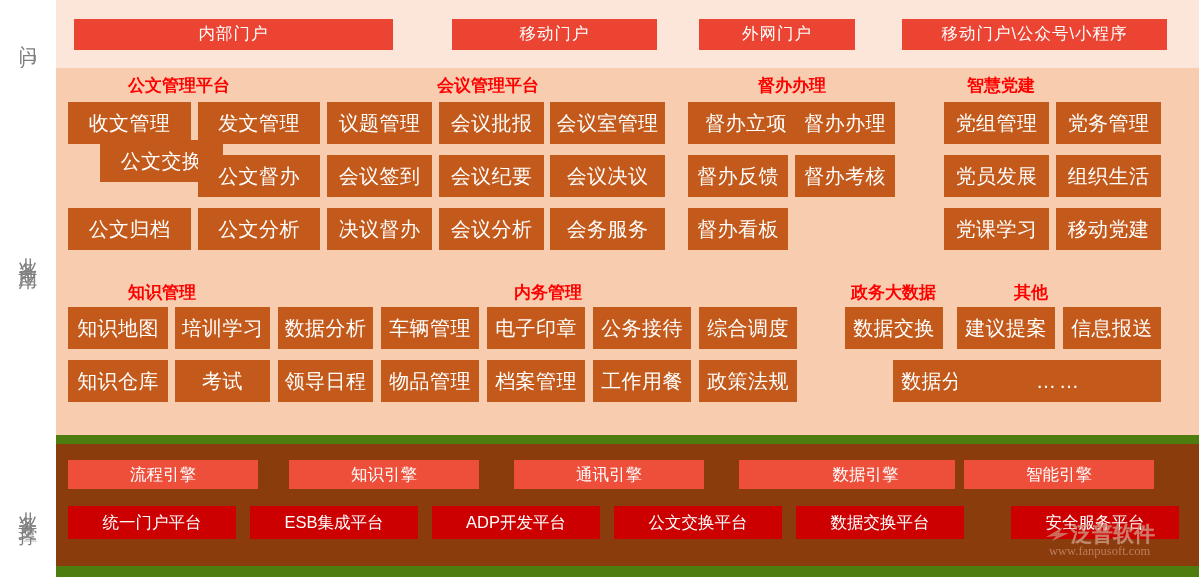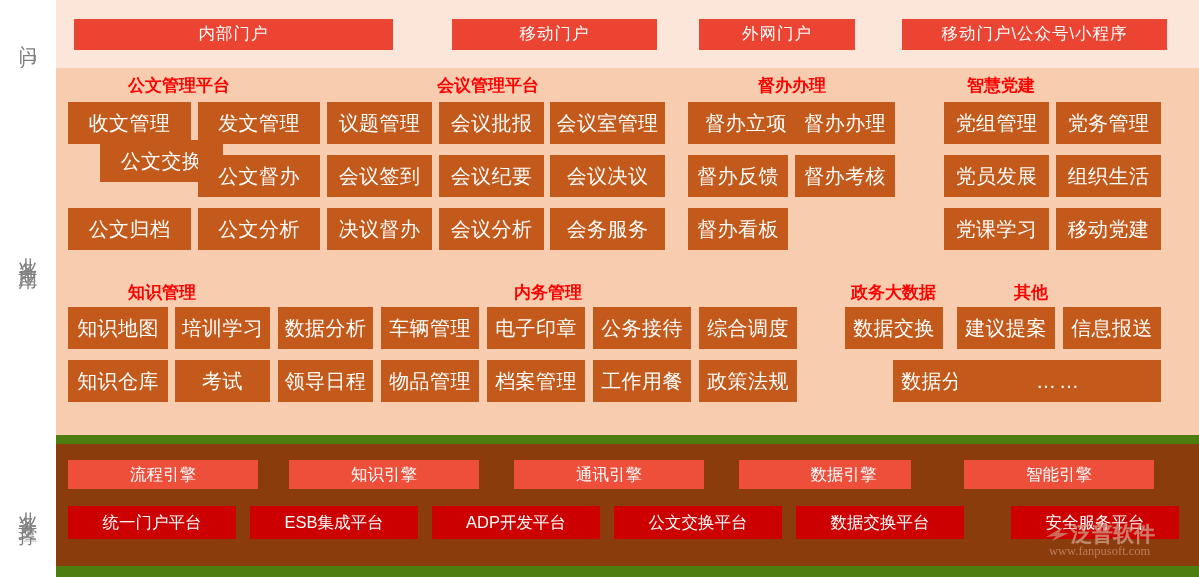--- a/index.html
+++ b/index.html
@@ -239,21 +239,21 @@
 
   <div class="band" id="band-support">
     <div class="band-label">
       <span>业务支撑</span>
     </div>
     <div class="band-body">
 
       <div class="eng-btn" style="left:12px;  top:16px; width:190px;">流程引擎</div>
       <div class="eng-btn" style="left:233px; top:16px; width:190px;">知识引擎</div>
       <div class="eng-btn" style="left:458px; top:16px; width:190px;">通讯引擎</div>
-      <div class="eng-btn" style="left:683px; top:16px; width:172px;padding-left:37px;">数据引擎</div>
+      <div class="eng-btn" style="left:683px; top:16px; width:216px;padding-left:37px;">数据引擎</div>
       <div class="eng-btn" style="left:908px; top:16px; width:190px;">智能引擎</div>
 
       <div class="plat-btn" style="left:12px;  top:62px; width:168px;">统一门户平台</div>
       <div class="plat-btn" style="left:194px; top:62px; width:168px;">ESB集成平台</div>
       <div class="plat-btn" style="left:376px; top:62px; width:168px;">ADP开发平台</div>
       <div class="plat-btn" style="left:558px; top:62px; width:168px;">公文交换平台</div>
       <div class="plat-btn" style="left:740px; top:62px; width:168px;">数据交换平台</div>
       <div class="plat-btn" style="left:955px; top:62px; width:168px;">安全服务平台</div>
 
       <div id="watermark">

